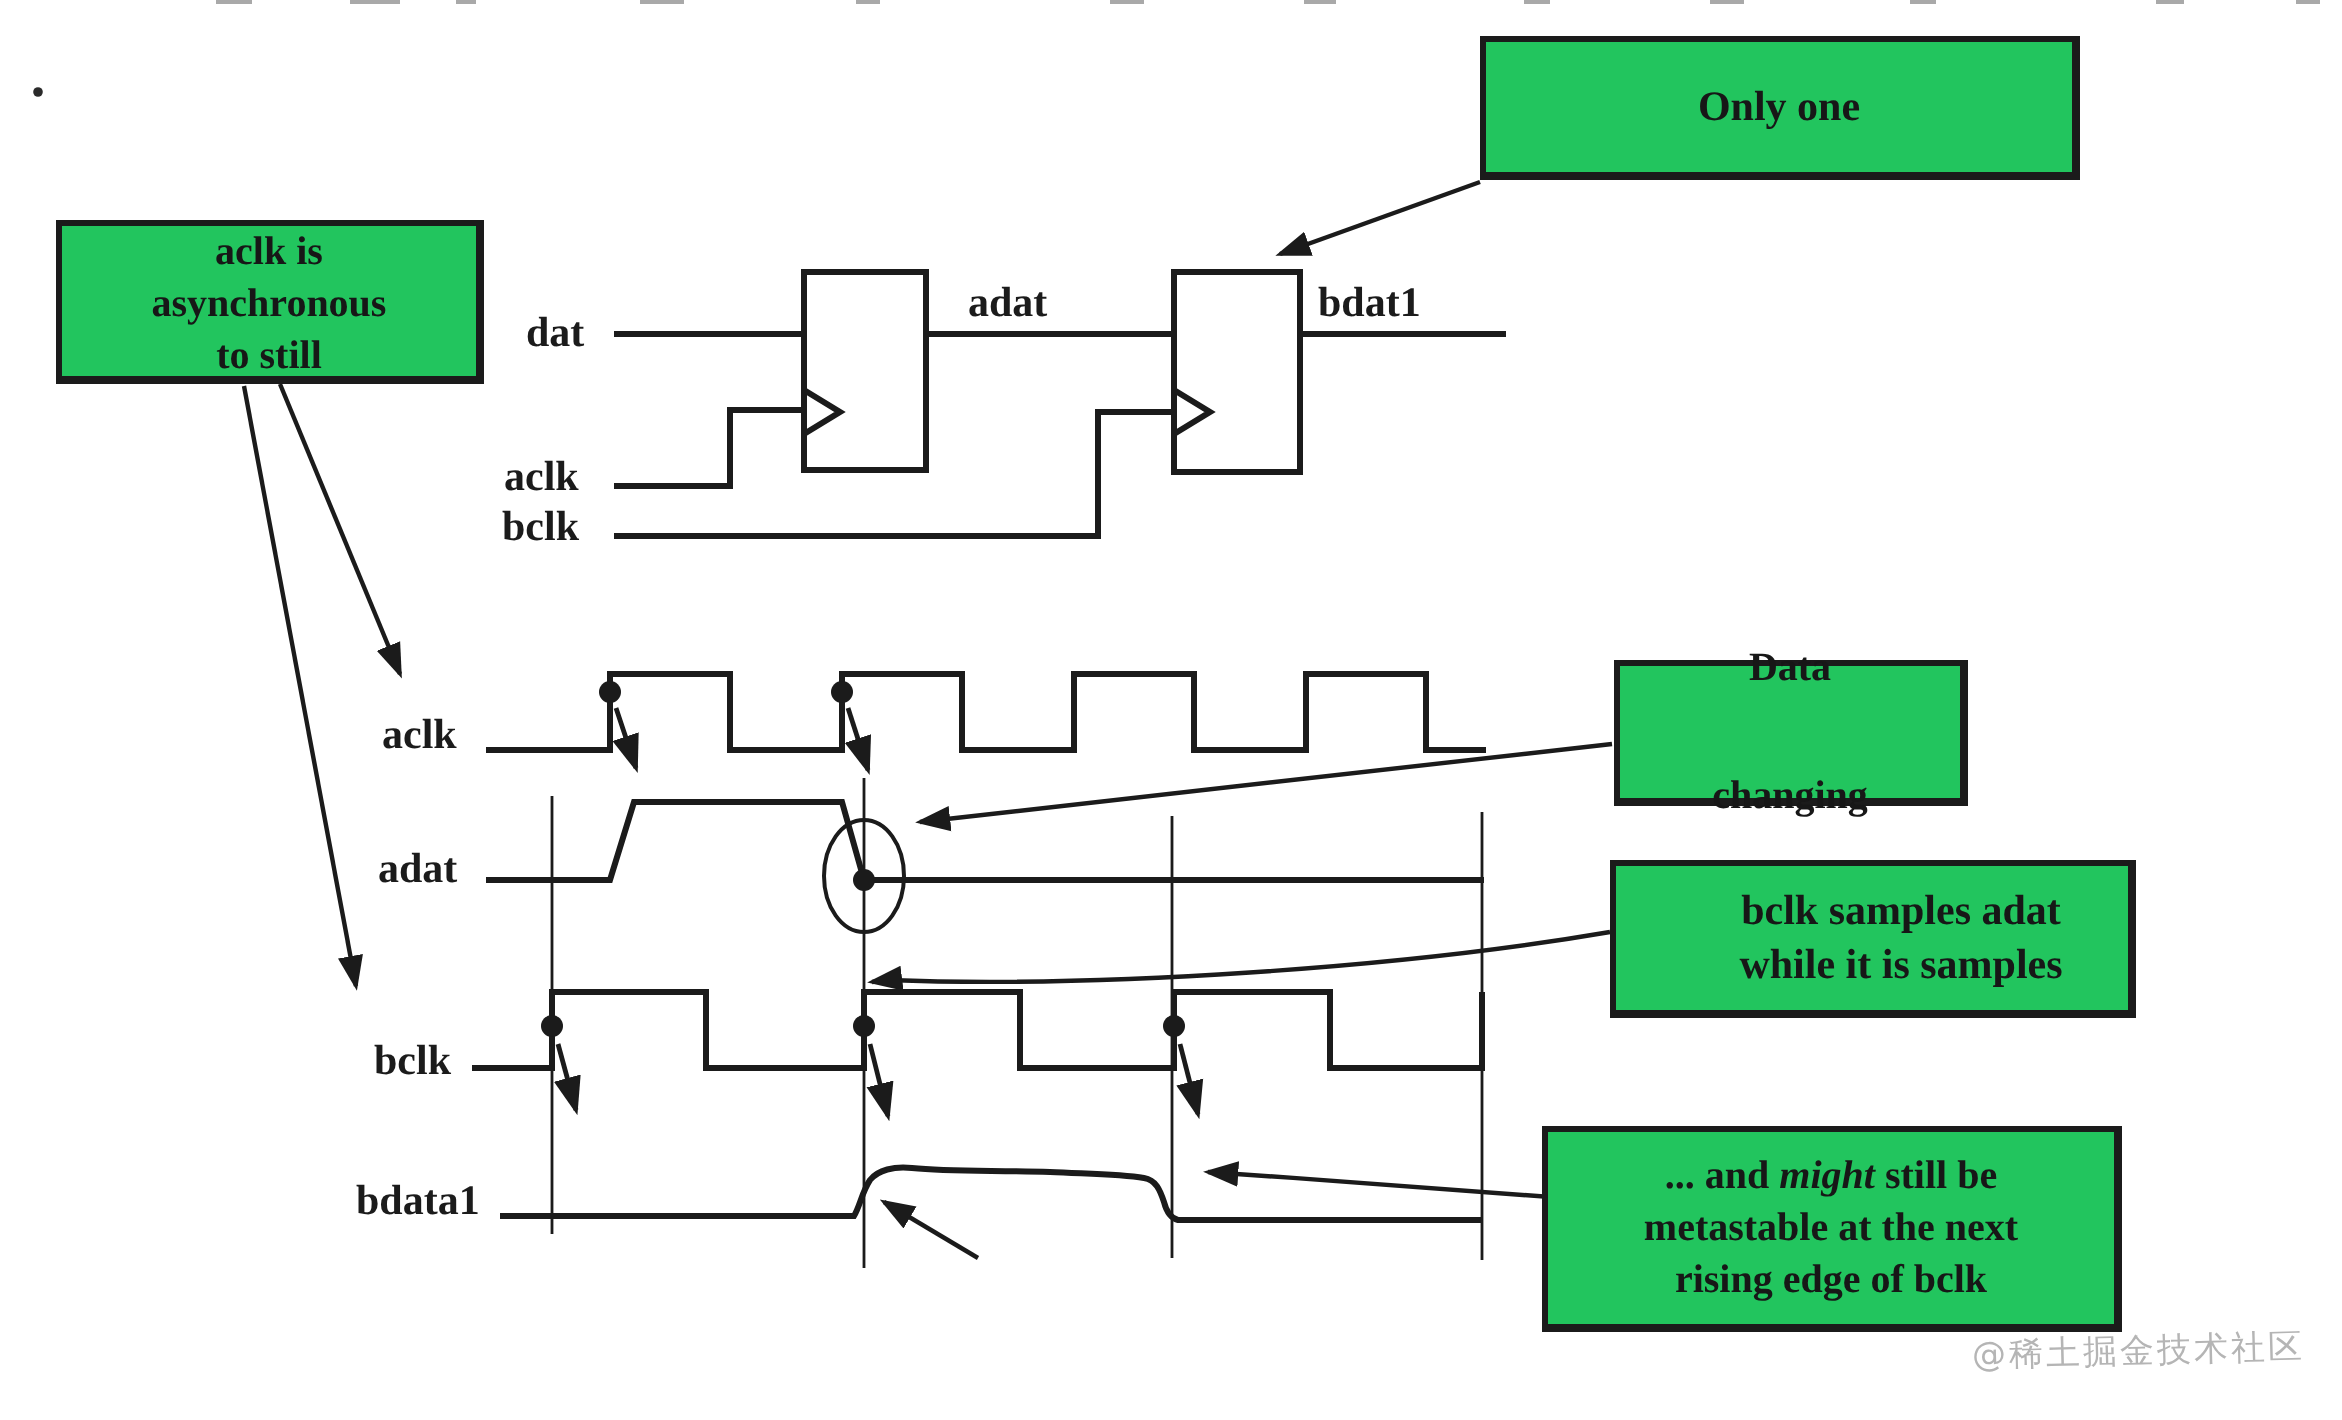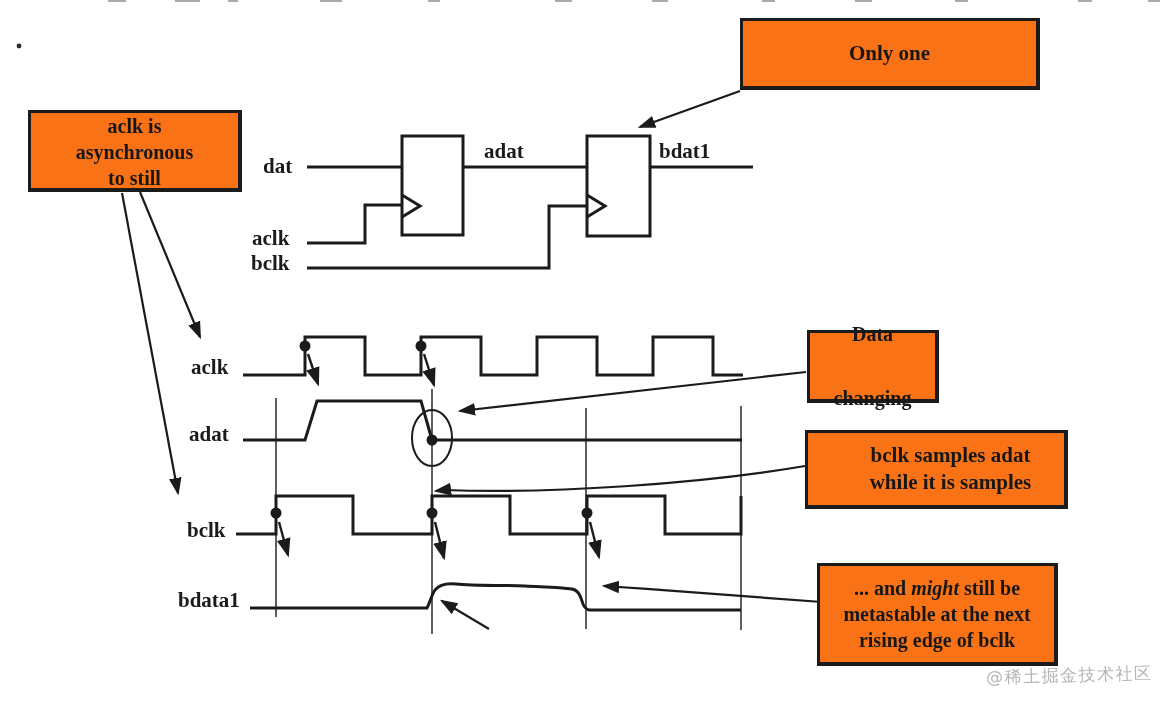--- a/index.html
+++ b/index.html
@@ -18,21 +18,21 @@
     font-weight:bold;
     white-space:nowrap;
     color:#1b1b1b;
     line-height:1;
   }
   .box{
     position:absolute;
     border:3px solid #1b1b1b;
     border-right-width:4px;
     border-bottom-width:4px;
-    background:#f97316;
+    background:#22c55e;
     display:flex;
     flex-direction:column;
     justify-content:center;
     align-items:center;
     text-align:center;
     font-weight:bold;
     font-size:20px;
     line-height:1.3;
     color:#171717;
     box-sizing:border-box;
@@ -155,31 +155,31 @@
   <div class="box" style="left:28px;top:110px;width:214px;height:82px;justify-content:space-between;">
     <span class="ln">aclk is</span>
     <span class="ln">asynchronous</span>
     <span class="ln">to still</span>
   </div>
 
   <div class="box" style="left:740px;top:18px;width:300px;height:72px;font-size:21px;">
     <span class="ln">Only one</span>
   </div>
 
-  <div class="box" style="left:807px;top:330px;width:132px;height:73px;gap:38px;">
+  <div class="box" style="left:807px;top:330px;width:177px;height:73px;gap:38px;">
     <span class="ln">Data</span>
     <span class="ln">changing</span>
   </div>
 
   <div class="box" style="left:805px;top:430px;width:263px;height:79px;font-size:21px;padding-left:29px;">
     <span class="ln">bclk samples adat</span>
     <span class="ln">while it is samples</span>
   </div>
 
-  <div class="box" style="left:817px;top:563px;width:241px;height:103px;">
+  <div class="box" style="left:771px;top:563px;width:290px;height:103px;">
     <span class="ln"><span>... and </span><i>might</i><span> still be</span></span>
     <span class="ln">metastable at the next</span>
     <span class="ln">rising edge of bclk</span>
   </div>
 
 
   <div class="watermark">@稀土掘金技术社区</div>
 
 </div>
 

